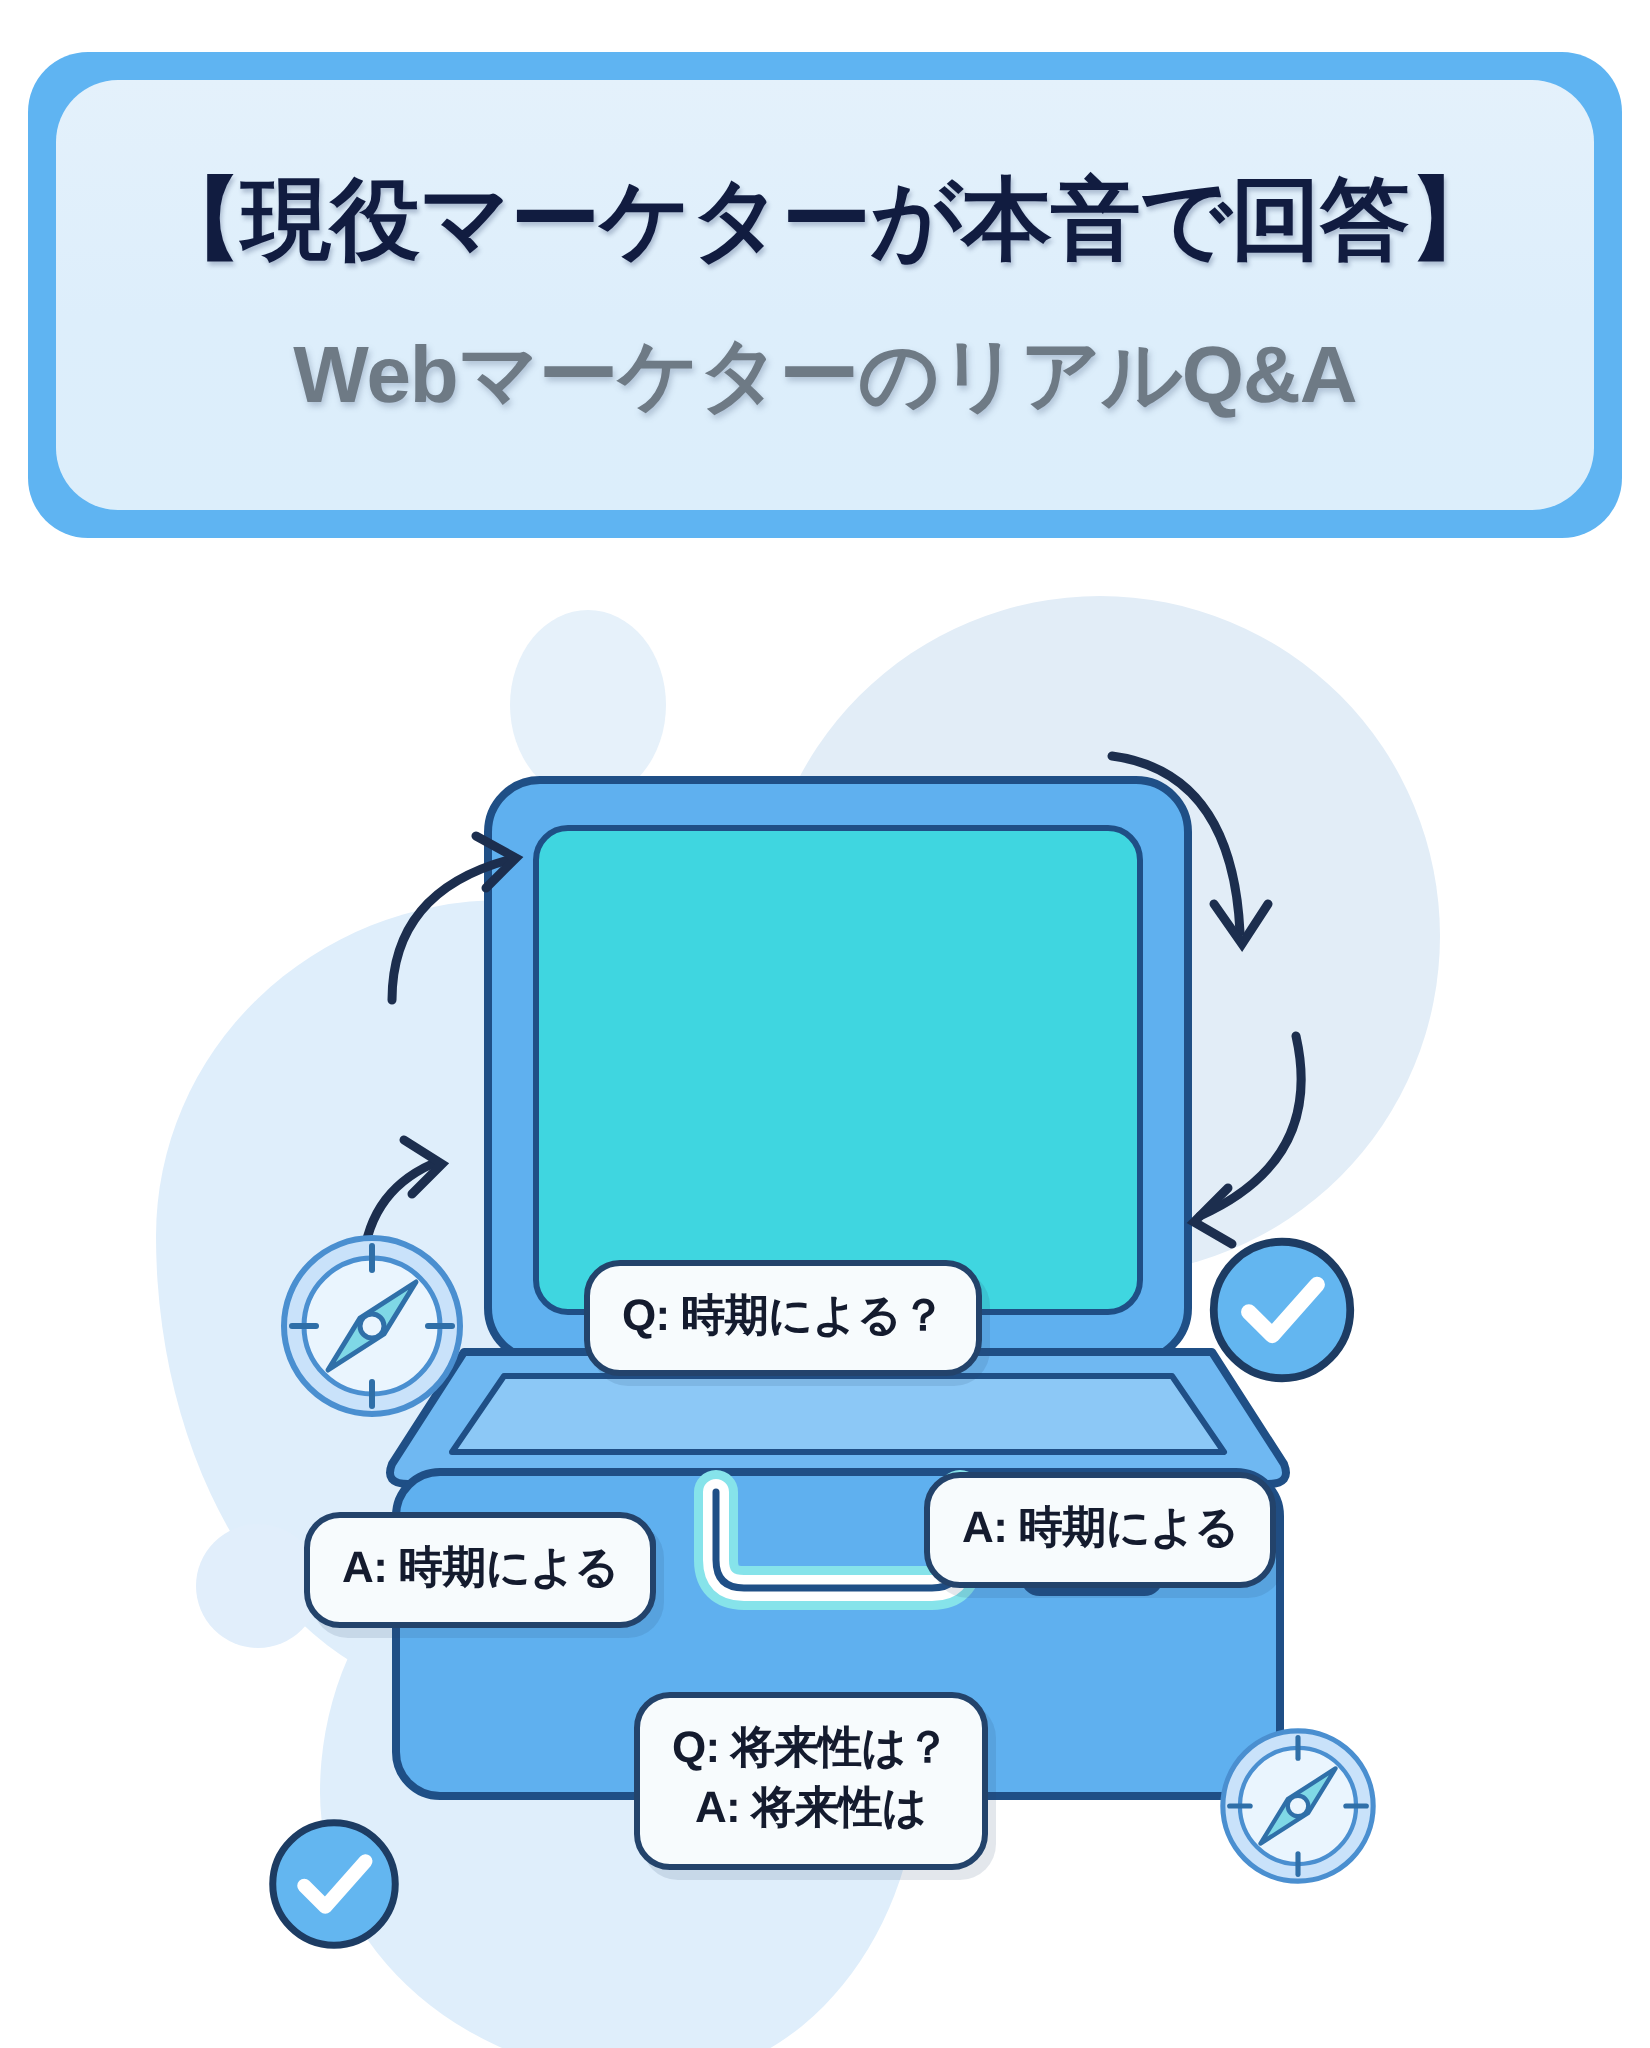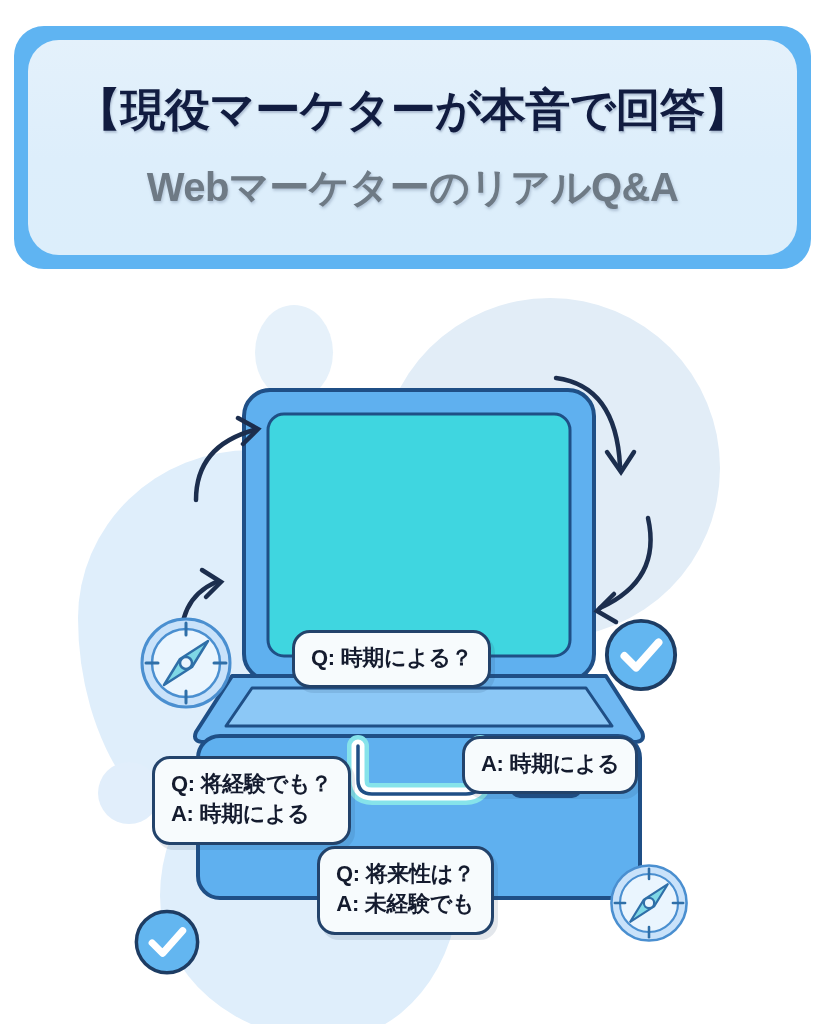--- a/index.html
+++ b/index.html
@@ -188,27 +188,26 @@
 
   <div class="bubble" id="bubble-1">
     <div class="line">Q: 時期による？</div>
   </div>
 
   <div class="bubble" id="bubble-2">
     <div class="line">A: 時期による</div>
   </div>
 
   <div class="bubble" id="bubble-3">
-    <div class="line">Q: 将経験でも？</div>
     <div class="line">A: 時期による</div>
   </div>
 
   <div class="bubble" id="bubble-4">
     <div class="line">Q: 将来性は？</div>
-    <div class="line">A: 未経験でも</div>
+    <div class="line">A: 将来性は</div>
   </div>
 
   <svg class="deco" id="compass-1" width="96" height="96" viewBox="0 0 96 96">
     <circle cx="48" cy="48" r="44" fill="#c9e2fa" stroke="#4a8fd0" stroke-width="3"></circle>
     <circle cx="48" cy="48" r="34" fill="#eaf5fe" stroke="#4a8fd0" stroke-width="2.5"></circle>
     <g stroke="#2f6fa8" stroke-width="3" stroke-linecap="round">
       <line x1="48" y1="8" x2="48" y2="20"></line>
       <line x1="48" y1="76" x2="48" y2="88"></line>
       <line x1="8" y1="48" x2="20" y2="48"></line>
       <line x1="76" y1="48" x2="88" y2="48"></line>

